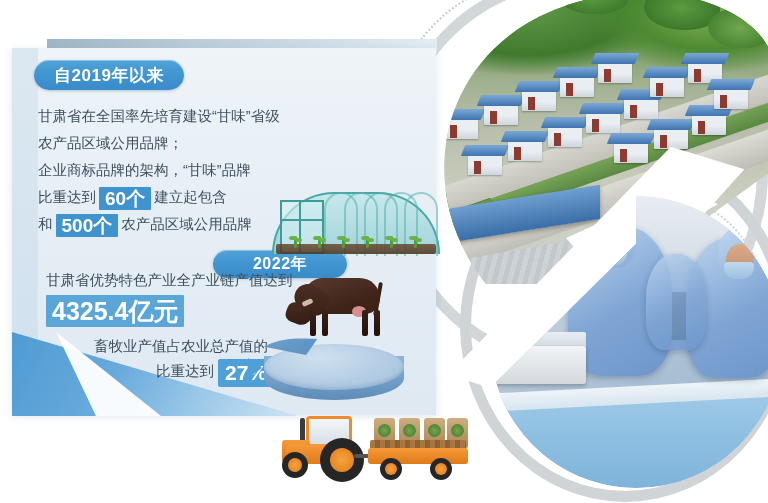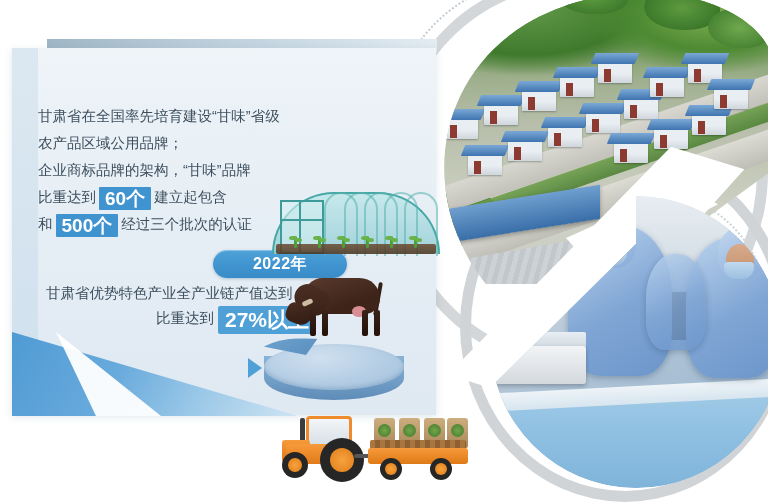--- a/index.html
+++ b/index.html
@@ -192,21 +192,21 @@
     font-size:14.5px;line-height:27px;color:#3d4f5e;white-space:nowrap;
   }
   .para .ln{display:block;height:27px;}
   .hl{
     display:inline-block;background:#3f93cf;color:#ffffff;font-weight:bold;
     font-size:19px;line-height:23px;padding:0 6px;margin:0 3px;
     vertical-align:-3px;border-radius:1px;
   }
 
   .block2{
-    position:absolute;left:46px;top:281px;width:300px;
+    position:absolute;left:46px;top:268px;width:300px;
     font-size:14.5px;line-height:25px;color:#3d4f5e;white-space:nowrap;
   }
   .big-hl{
     display:inline-block;background:#5aa6d8;color:#ffffff;font-weight:bold;
     font-size:25px;line-height:30px;padding:1px 6px;border-radius:1px;
     margin-top:2px;
   }
   .row-c{text-align:center;width:270px;}
   .row-r{text-align:right;width:270px;}
   .cal-hl{
@@ -395,35 +395,40 @@
   <div class="topbar"></div>
 
   <div class="card">
     <div class="card-slab"></div>
     <div class="left-strip"></div>
   </div>
 
   <div class="wedge"></div>
   <div class="wedge-white"></div>
 
+  <div class="pill" id="pill-2019">
+    <span>自2019年以来</span>
+  </div>
 
   <div class="para">
     <span class="ln">甘肃省在全国率先培育建设“甘味”省级</span>
     <span class="ln">农产品区域公用品牌；</span>
     <span class="ln">企业商标品牌的架构，“甘味”品牌</span>
     <span class="ln"><span>比重达到</span><span class="hl">60个</span><span>建立起包含</span></span>
-    <span class="ln"><span>和</span><span class="hl">500个</span><span>经过三个批次的认证</span></span>
+    <span class="ln"><span>和</span><span class="hl">500个</span><span>农产品区域公用品牌</span></span>
   </div>
 
   <div class="pill" id="pill-2022">
     <span>2022年</span>
   </div>
 
   <div class="block2">
     <div>甘肃省优势特色产业全产业链产值达到</div>
+    <div><span class="big-hl">4325.4亿元</span></div>
+    <div class="row-c" style="margin-top:6px;">畜牧业产值占农业总产值的</div>
     <div class="row-r"><span>比重达到</span> <span class="cal-hl">27%以上</span></div>
   </div>
   <div class="callout-tip"></div>
 
   <div class="greenhouse">
     <div class="gh-shell"></div>
     <div class="gh-rib arc" style="left:52px;"></div>
     <div class="gh-rib arc" style="left:72px;"></div>
     <div class="gh-rib arc" style="left:92px;"></div>
     <div class="gh-rib arc" style="left:112px;"></div>

